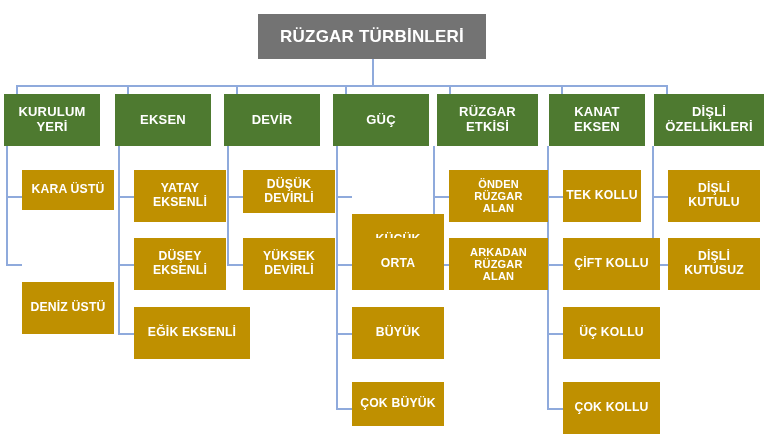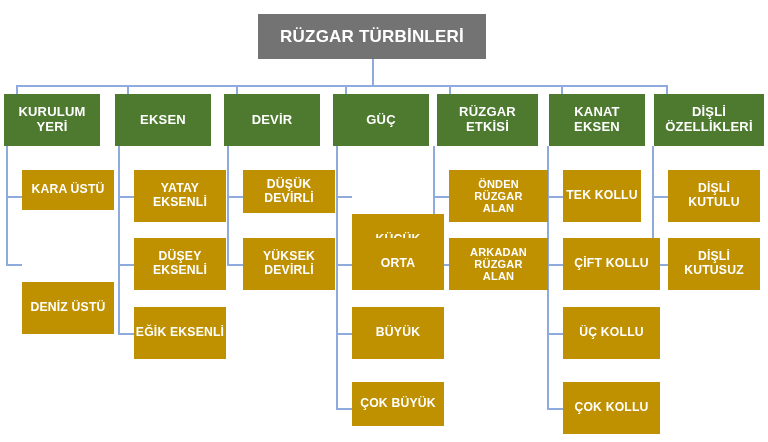--- a/index.html
+++ b/index.html
@@ -92,21 +92,21 @@
       <div class="node root" style="left: 258px; top: 14px; width: 228px; height: 45px;">RÜZGAR TÜRBİNLERİ</div>
       <div class="node cat" style="left: 4px; top: 94px; width: 96px; height: 52px;">KURULUM
 YERİ</div>
       <div class="node leaf" style="left: 22px; top: 170px; width: 92px; height: 40px;">KARA ÜSTÜ</div>
       <div class="node leaf" style="left: 22px; top: 238px; width: 92px; height: 52px; margin-top: 44px;">DENİZ ÜSTÜ</div>
       <div class="node cat" style="left: 115px; top: 94px; width: 96px; height: 52px;">EKSEN</div>
       <div class="node leaf" style="left: 134px; top: 170px; width: 92px; height: 52px;">YATAY
 EKSENLİ</div>
       <div class="node leaf" style="left: 134px; top: 238px; width: 92px; height: 52px;">DÜŞEY
 EKSENLİ</div>
-      <div class="node leaf" style="left: 134px; top: 307px; width: 92px; height: 52px;">EĞİK EKSENLİ</div>
+      <div class="node leaf" style="left: 134px; top: 307px; width: 116px; height: 52px;">EĞİK EKSENLİ</div>
       <div class="node cat" style="left: 224px; top: 94px; width: 96px; height: 52px;">DEVİR</div>
       <div class="node leaf" style="left: 243px; top: 170px; width: 92px; height: 43px;">DÜŞÜK
 DEVİRLİ</div>
       <div class="node leaf" style="left: 243px; top: 238px; width: 92px; height: 52px;">YÜKSEK
 DEVİRLİ</div>
       <div class="node cat" style="left: 333px; top: 94px; width: 96px; height: 52px;">GÜÇ</div>
       <div class="node leaf" style="left: 352px; top: 170px; width: 92px; height: 52px; margin-top: 44px;">KÜÇÜK</div>
       <div class="node leaf" style="left: 352px; top: 238px; width: 92px; height: 52px;">ORTA</div>
       <div class="node leaf" style="left: 352px; top: 307px; width: 92px; height: 52px;">BÜYÜK</div>
       <div class="node leaf" style="left: 352px; top: 382px; width: 92px; height: 44px;">ÇOK BÜYÜK</div>

